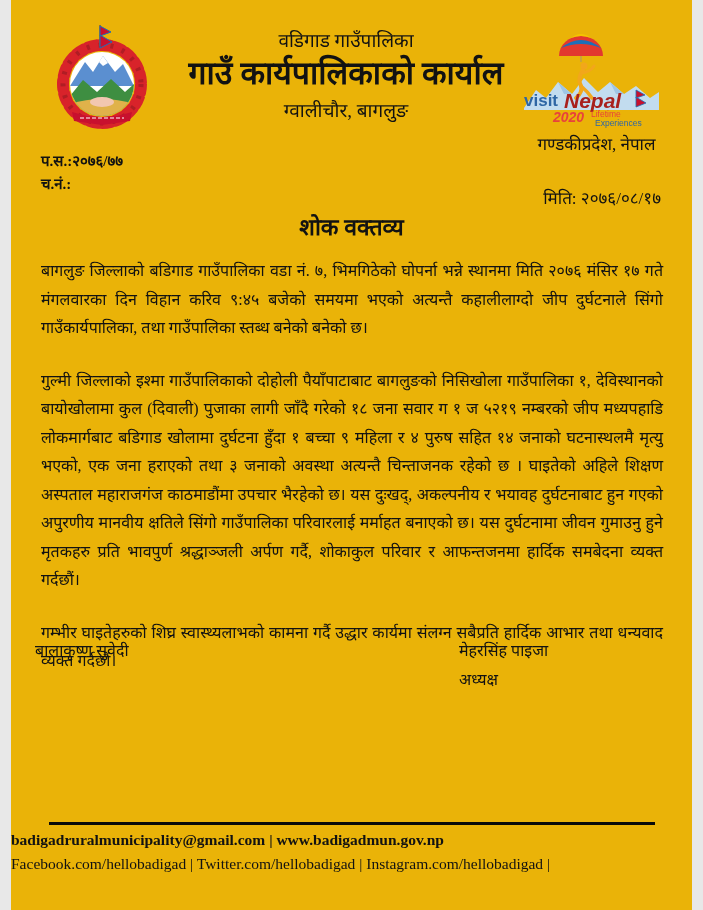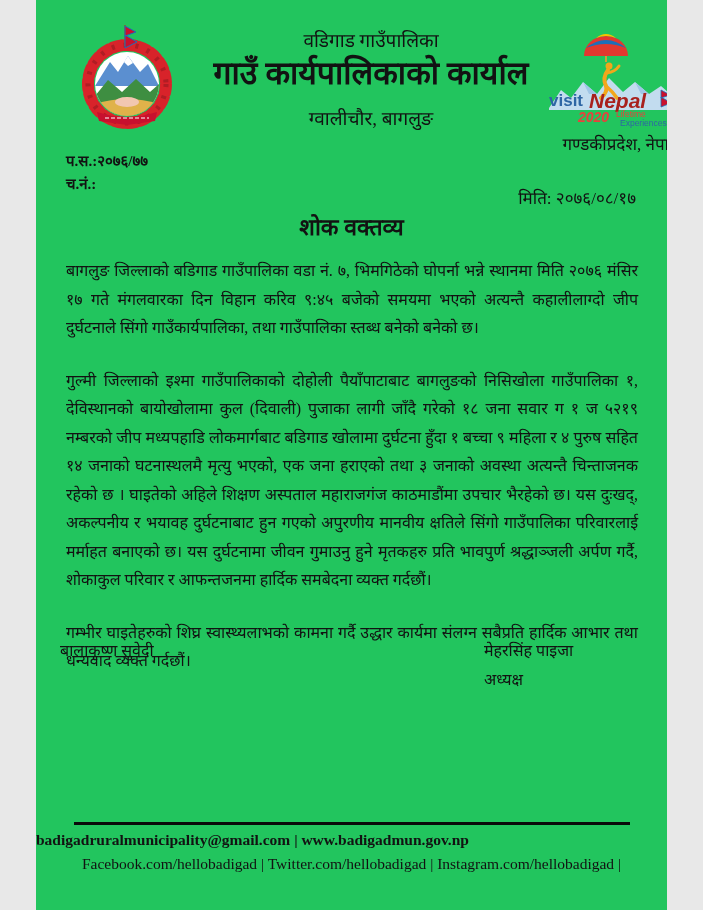--- a/index.html
+++ b/index.html
@@ -1,44 +1,44 @@
 <!DOCTYPE html>
 <html><head>
 <meta charset="utf-8">
 <style>
   html,body{margin:0;padding:0;background:#e8e8e8;}
   .page{
-    position:relative;width:631px;height:910px;background:#22c55e;
+    position:relative;width:681px;height:910px;background:#eab308;
     margin:0 auto;color:#121212;font-family:"Liberation Serif",serif;
     overflow:hidden;
   }
   
   .emblem{position:absolute;left:36px;top:22px;width:110px;height:112px;}
   .hdr-center{position:absolute;left:140px;top:30px;width:390px;text-align:center;line-height:1.15;}
   .hdr-line1{font-size:19px;}
   .hdr-line2{font-size:32px;font-weight:bold;margin-top:3px;white-space:nowrap;}
-  .hdr-line3{font-size:19px;margin-top:16px;}
+  .hdr-line3{font-size:19px;margin-top:8px;}
   .vn-logo{position:absolute;left:513px;top:28px;width:135px;height:100px;}
   .province{position:absolute;left:498px;top:132px;width:175px;text-align:center;font-size:17px;}
   
   .refblock{position:absolute;left:30px;top:150px;font-size:15px;font-weight:bold;line-height:23px;}
   .dateline{position:absolute;right:31px;top:186px;font-size:17px;}
   
   .doc-title{position:absolute;left:0;right:0;top:210px;text-align:center;font-size:23px;font-weight:bold;}
   .body-text{position:absolute;left:30px;right:29px;top:257px;font-size:16px;line-height:28.5px;text-align:justify;}
   .body-text p{margin:0 0 24px 0;}
   .body-text p:last-child{margin-bottom:12px;}
   
   .sig{position:absolute;top:636px;font-size:16px;line-height:29px;text-align:left;}
   .sig-left{left:24px;width:190px;}
   .sig-right{left:448px;width:180px;}
   
   .footer-rule{position:absolute;left:38px;right:37px;top:822px;border-top:3px solid #0a0a0a;}
   .footer-line1{position:absolute;left:0;right:0;top:831px;text-align:left;font-size:15.5px;font-weight:bold;}
-  .footer-line2{position:absolute;left:0;right:0;top:855px;text-align:center;font-size:15.5px;}
+  .footer-line2{position:absolute;left:0;right:0;top:855px;text-align:left;font-size:15.5px;}
   .svg-text{font-family:"Liberation Sans",sans-serif;}
 </style>
 </head>
 <body>
 
 <div class="page">
 
   <svg class="emblem" viewBox="0 0 110 112" aria-hidden="true">
 
     <circle cx="55" cy="62" r="39" fill="none" stroke="#d8232a" stroke-width="12" stroke-dasharray="9 4" stroke-linecap="round"></circle>

